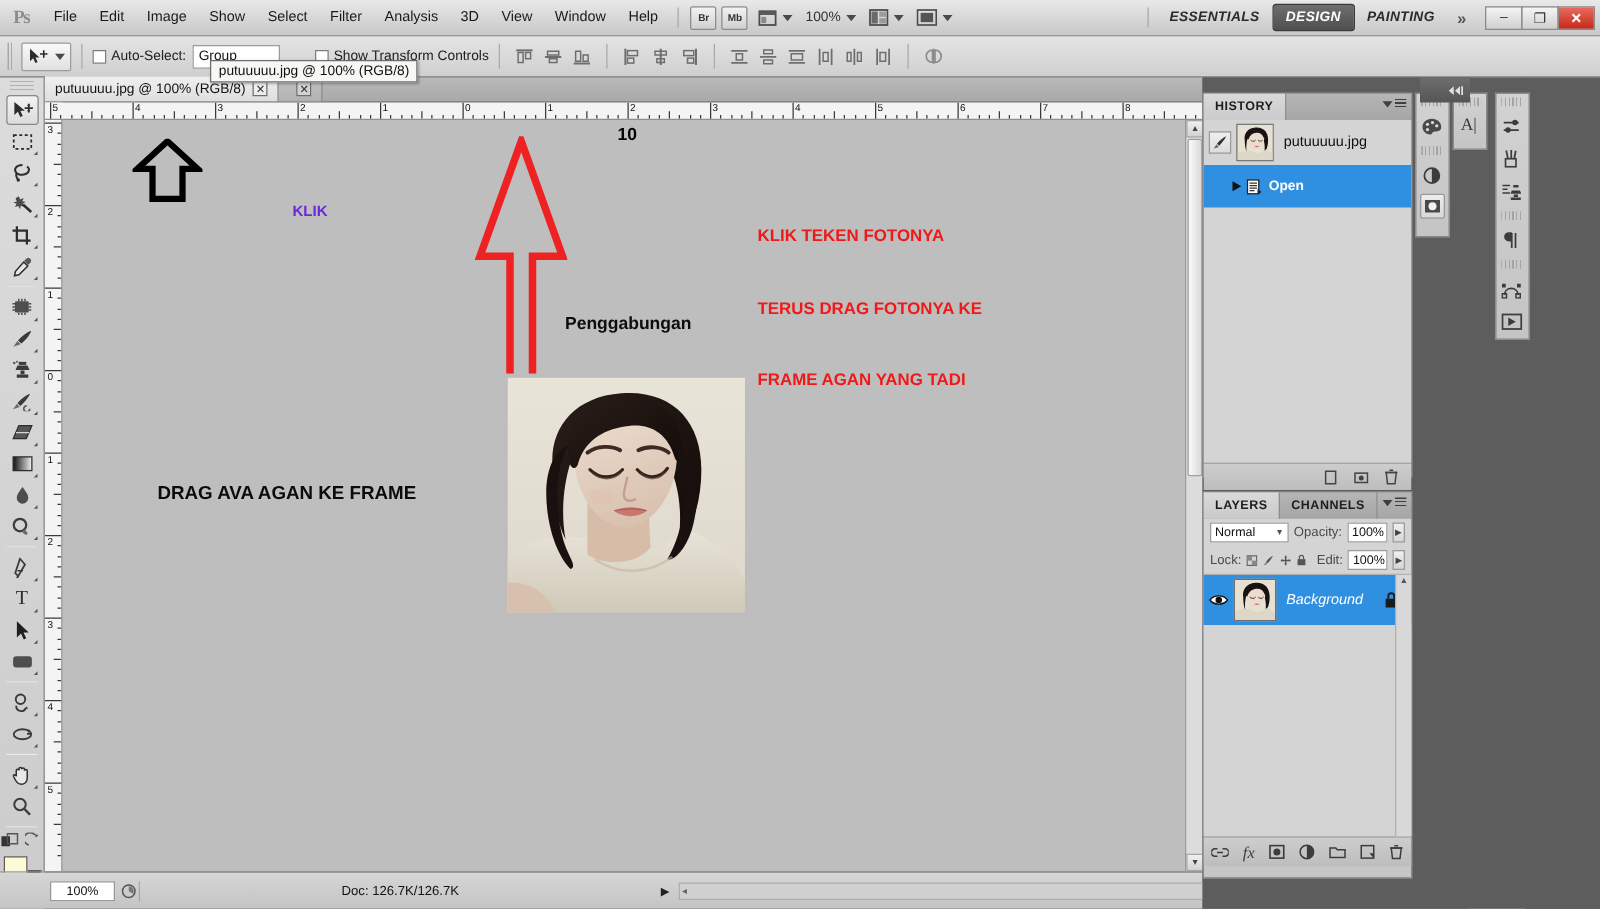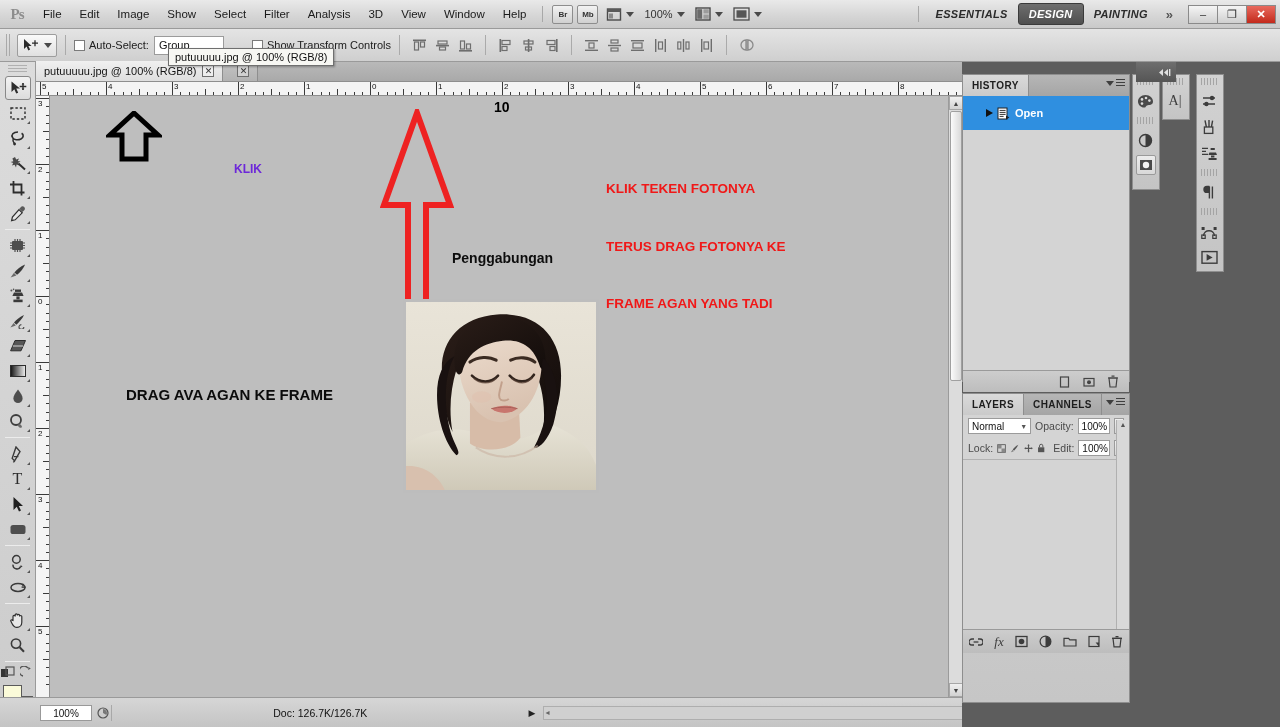--- a/index.html
+++ b/index.html
@@ -914,20 +914,40 @@
 
   <div class="panel-grp" style="position:absolute;left:0;top:12px;width:168px;height:308px">
     <div class="panel-tabs">
       <div class="panel-tab active">HISTORY</div>
       <div class="panel-menu">
         <span class="pm-tri"></span>
         <span class="pm-lines"></span>
       </div>
     </div>
     <div id="history-body">
+      <div class="hist-snapshot">
+        <div class="brush-ico">
+          <svg width="13" height="12" viewBox="0 0 13 12">
+              <path d="M11 1 C8 2.4 5 5 3.6 7 l1.8 1.6 C7 6.6 10 3.6 11 1 Z" fill="#333"></path>
+              <path d="M3.2 7.4 L1 11 L5 9.6 Z" fill="#666"></path>
+            </svg>
+        </div>
+        <div class="hist-thumb">
+          <svg width="30" height="30" viewBox="0 0 196 194" preserveAspectRatio="none">
+            <rect width="196" height="194" fill="#e7e1d4"></rect>
+            <path d="M38 80 C32 46 52 16 94 13 C136 10 160 36 160 76 C160 110 150 132 140 146 C146 110 140 84 132 70 C112 84 70 84 52 70 C46 96 44 120 48 140 C40 122 38 98 38 80 Z" fill="#1a1210"></path>
+            <path d="M54 58 C54 32 72 18 96 18 C122 18 140 34 140 62 C140 92 124 120 98 124 C72 124 54 92 54 58 Z" fill="#ecdccd"></path>
+            <path d="M50 62 C48 34 68 16 96 15 C126 14 144 34 144 60 C144 70 138 72 136 64 C130 46 116 38 98 40 C80 42 64 52 58 72 C55 78 50 74 50 62 Z" fill="#1a1210"></path>
+            <path d="M68 78 C76 86 88 86 95 78 M107 78 C114 86 126 86 132 77" stroke="#2e201a" stroke-width="4" fill="none"></path>
+            <path d="M88 110 C96 106 108 106 115 110 C108 116 95 116 88 110 Z" fill="#c8766e"></path>
+            <path d="M-5 194 L-5 150 C20 130 60 128 84 140 C106 152 130 142 150 126 C174 138 200 152 200 194 Z" fill="#ddd7c8"></path>
+          </svg>
+        </div>
+        <span style="margin-left:8px;font-size:11.5px;color:#101010">putuuuuu.jpg</span>
+      </div>
       <div class="hist-state selected">
         <span style="display:inline-block;width:18px"></span>
         <svg width="9" height="10" viewBox="0 0 9 10" style="margin-right:3px">
             <path d="M1 1 L8 5 L1 9 Z" fill="#111"></path>
           </svg>
         <svg width="13" height="13" viewBox="0 0 13 13" style="margin-right:5px">
           <rect x="1" y="1" width="9" height="11" fill="#fff" stroke="#222" stroke-width="1"></rect>
           <path d="M2.6 3.4 h6 M2.6 5.4 h6 M2.6 7.4 h6 M2.6 9.4 h4" stroke="#333" stroke-width="1"></path>
           <path d="M9 8.4 L12.4 10.6 L9 12.4 Z" fill="#222"></path>
         </svg>
@@ -986,20 +1006,42 @@
         <svg width="12" height="14" viewBox="0 0 12 14">
             <rect x="1.5" y="6" width="9" height="7" fill="#555"></rect>
             <path d="M3.6 6 V4 a2.4 2.4 0 0 1 4.8 0 V6" fill="none" stroke="#555" stroke-width="1.4"></path>
           </svg>
         <div style="flex:1"></div>
         <span class="lay-label">Edit:</span>
         <div class="mini-field" style="width:32px;text-align:right">100%</div>
         <div class="mini-tri">▶</div>
       </div>
       <div style="height:1px;background:#b2b2b2"></div>
+      <div class="layer-item selected">
+        <svg width="16" height="12" viewBox="0 0 16 12">
+          <path d="M1 6 C4 1.6 12 1.6 15 6 C12 10.4 4 10.4 1 6 Z" fill="#fff" stroke="#111" stroke-width="1.1"></path>
+          <circle cx="8" cy="6" r="2.6" fill="#111"></circle>
+        </svg>
+        <div class="layer-thumb">
+          <svg width="34" height="34" viewBox="0 0 196 194" preserveAspectRatio="none">
+            <rect width="196" height="194" fill="#e7e1d4"></rect>
+            <path d="M38 80 C32 46 52 16 94 13 C136 10 160 36 160 76 C160 110 150 132 140 146 C146 110 140 84 132 70 C112 84 70 84 52 70 C46 96 44 120 48 140 C40 122 38 98 38 80 Z" fill="#1a1210"></path>
+            <path d="M54 58 C54 32 72 18 96 18 C122 18 140 34 140 62 C140 92 124 120 98 124 C72 124 54 92 54 58 Z" fill="#ecdccd"></path>
+            <path d="M50 62 C48 34 68 16 96 15 C126 14 144 34 144 60 C144 70 138 72 136 64 C130 46 116 38 98 40 C80 42 64 52 58 72 C55 78 50 74 50 62 Z" fill="#1a1210"></path>
+            <path d="M68 78 C76 86 88 86 95 78 M107 78 C114 86 126 86 132 77" stroke="#2e201a" stroke-width="4" fill="none"></path>
+            <path d="M88 110 C96 106 108 106 115 110 C108 116 95 116 88 110 Z" fill="#c8766e"></path>
+            <path d="M-5 194 L-5 150 C20 130 60 128 84 140 C106 152 130 142 150 126 C174 138 200 152 200 194 Z" fill="#ddd7c8"></path>
+          </svg>
+        </div>
+        <span class="layer-name">Background</span>
+        <svg width="12" height="14" viewBox="0 0 12 14" style="margin-right:6px">
+          <rect x="1.5" y="6" width="9" height="7" fill="#1b1b1b"></rect>
+          <path d="M3.6 6 V4 a2.4 2.4 0 0 1 4.8 0 V6" fill="none" stroke="#1b1b1b" stroke-width="1.5"></path>
+        </svg>
+      </div>
       <div style="height:169px;background:#d4d4d4;position:relative">
         <div style="position:absolute;right:0;top:-40px;width:13px;height:209px;background:#d8d8d8;border-left:1px solid #b0b0b0">
           <div style="width:11px;height:11px;margin:1px auto;font-size:7px;text-align:center;color:#555">▲</div>
         </div>
       </div>
     </div>
     <div id="layers-bottom">
       <svg width="14" height="10" viewBox="0 0 14 10">
           <path d="M5 2 h-2 a3 3 0 0 0 0 6 h2 M9 2 h2 a3 3 0 0 1 0 6 h-2" fill="none" stroke="#3c3c3c" stroke-width="1.3"></path>
           <path d="M4.6 5 h4.8" stroke="#3c3c3c" stroke-width="1.3"></path>

